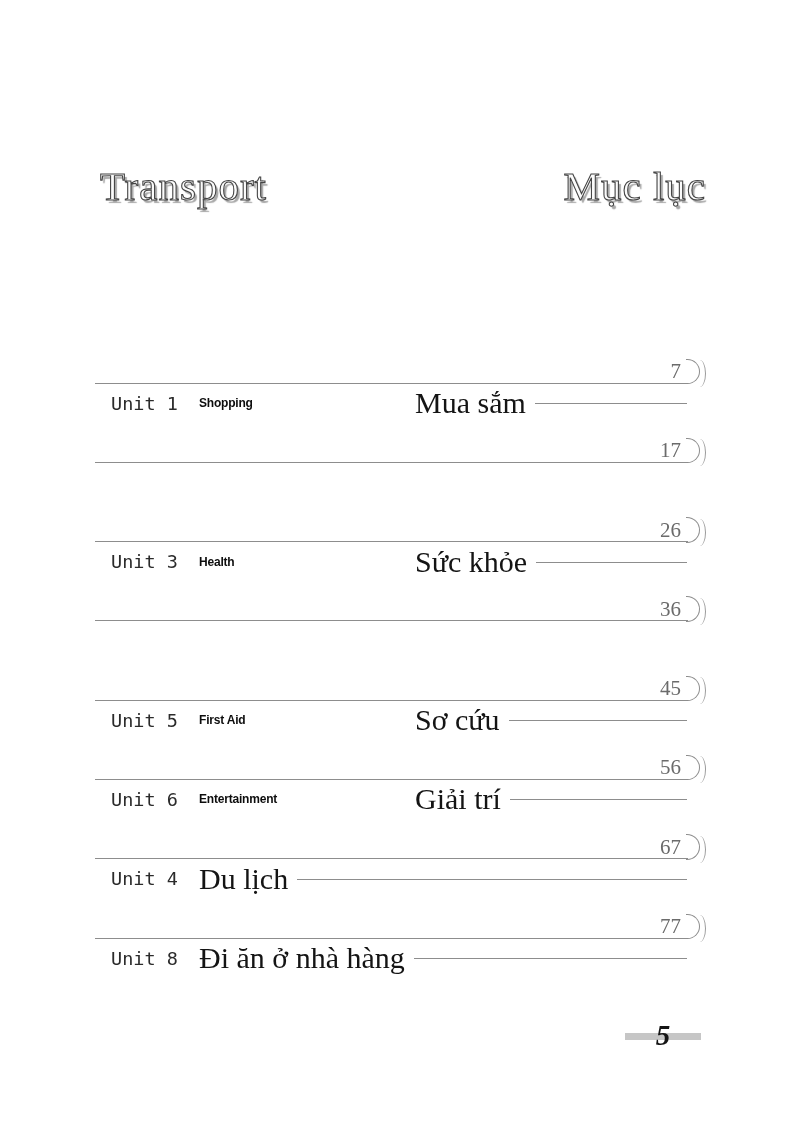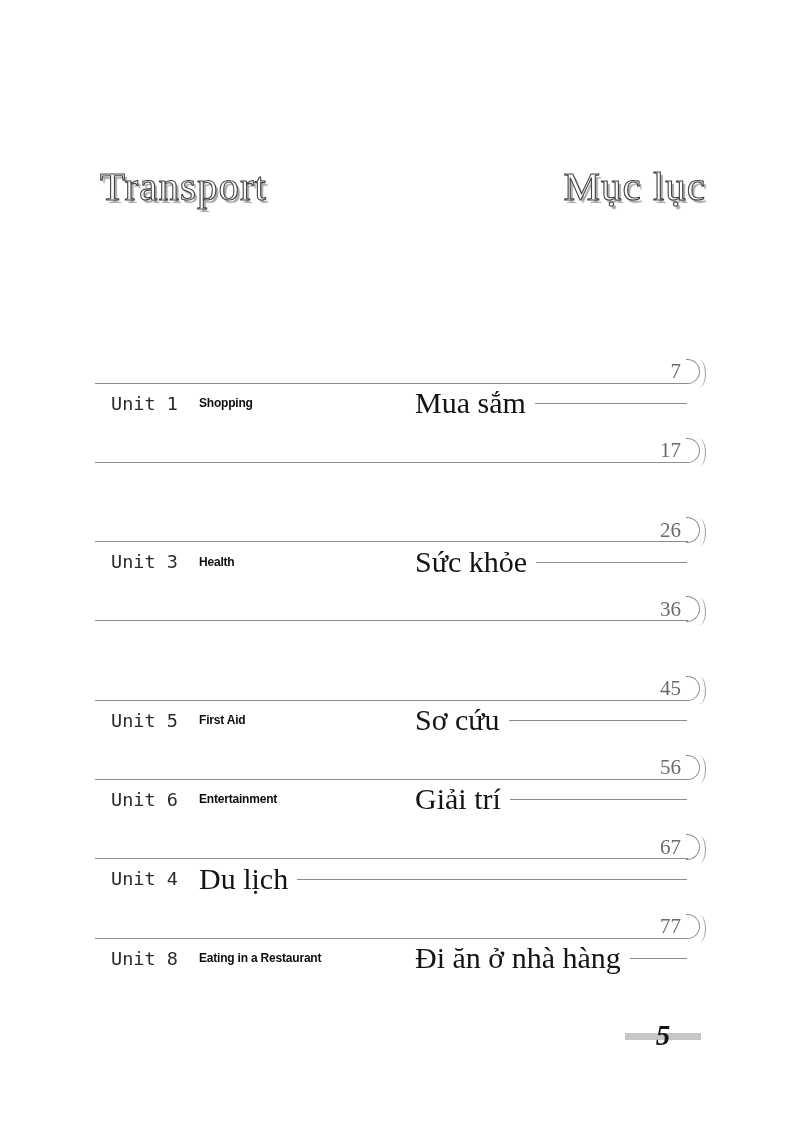--- a/index.html
+++ b/index.html
@@ -164,21 +164,20 @@
       </div>
       <span class="capsule"></span>
       <span class="paren"></span>
       <span class="pagenum">67</span>
       <span class="row-underline"></span>
     </div>
 
     <div class="toc-row">
       <div class="row-text">
         <span class="unit-label">Unit 8</span>
-        <span class="unit-name">Eating in a Restaurant</span>
         <span class="viet">Đi ăn ở nhà hàng</span>
         <span class="leader"></span>
       </div>
       <span class="capsule"></span>
       <span class="paren"></span>
       <span class="pagenum">77</span>
       <span class="row-underline"></span>
     </div>
   </div>
 

